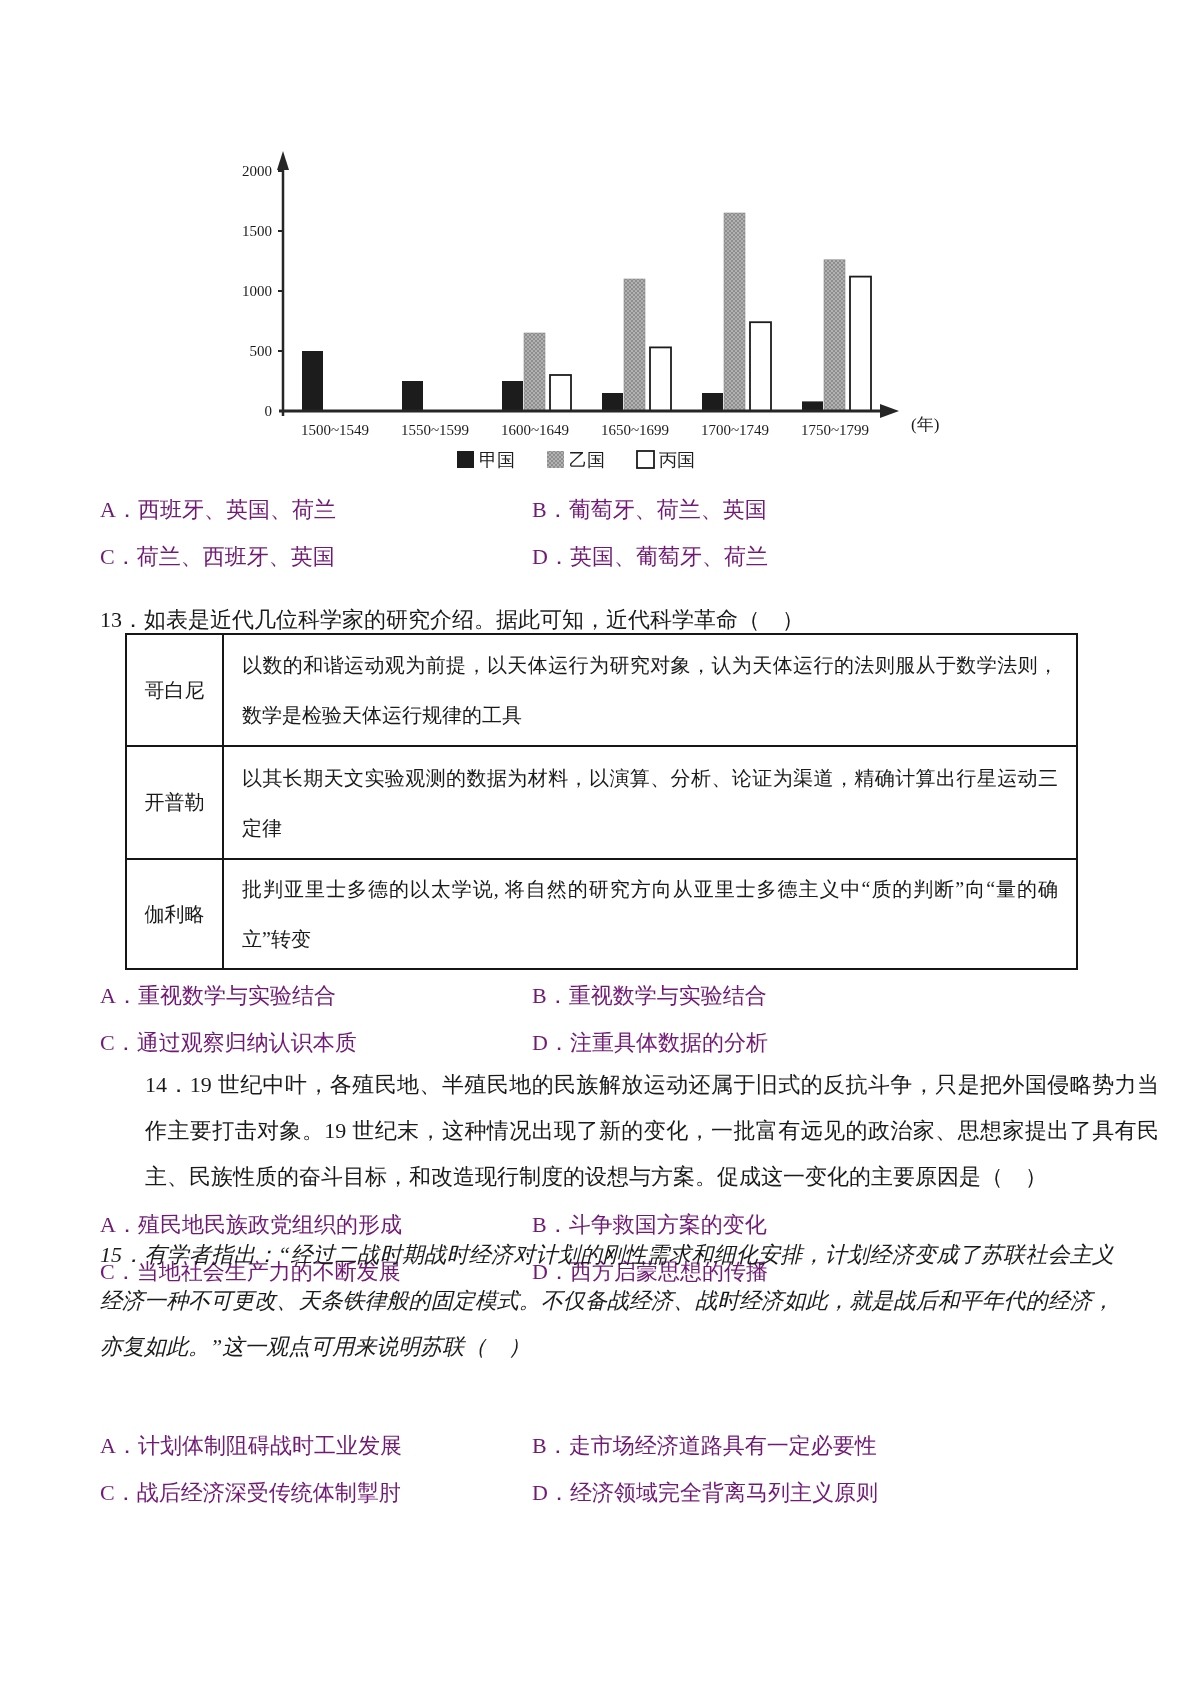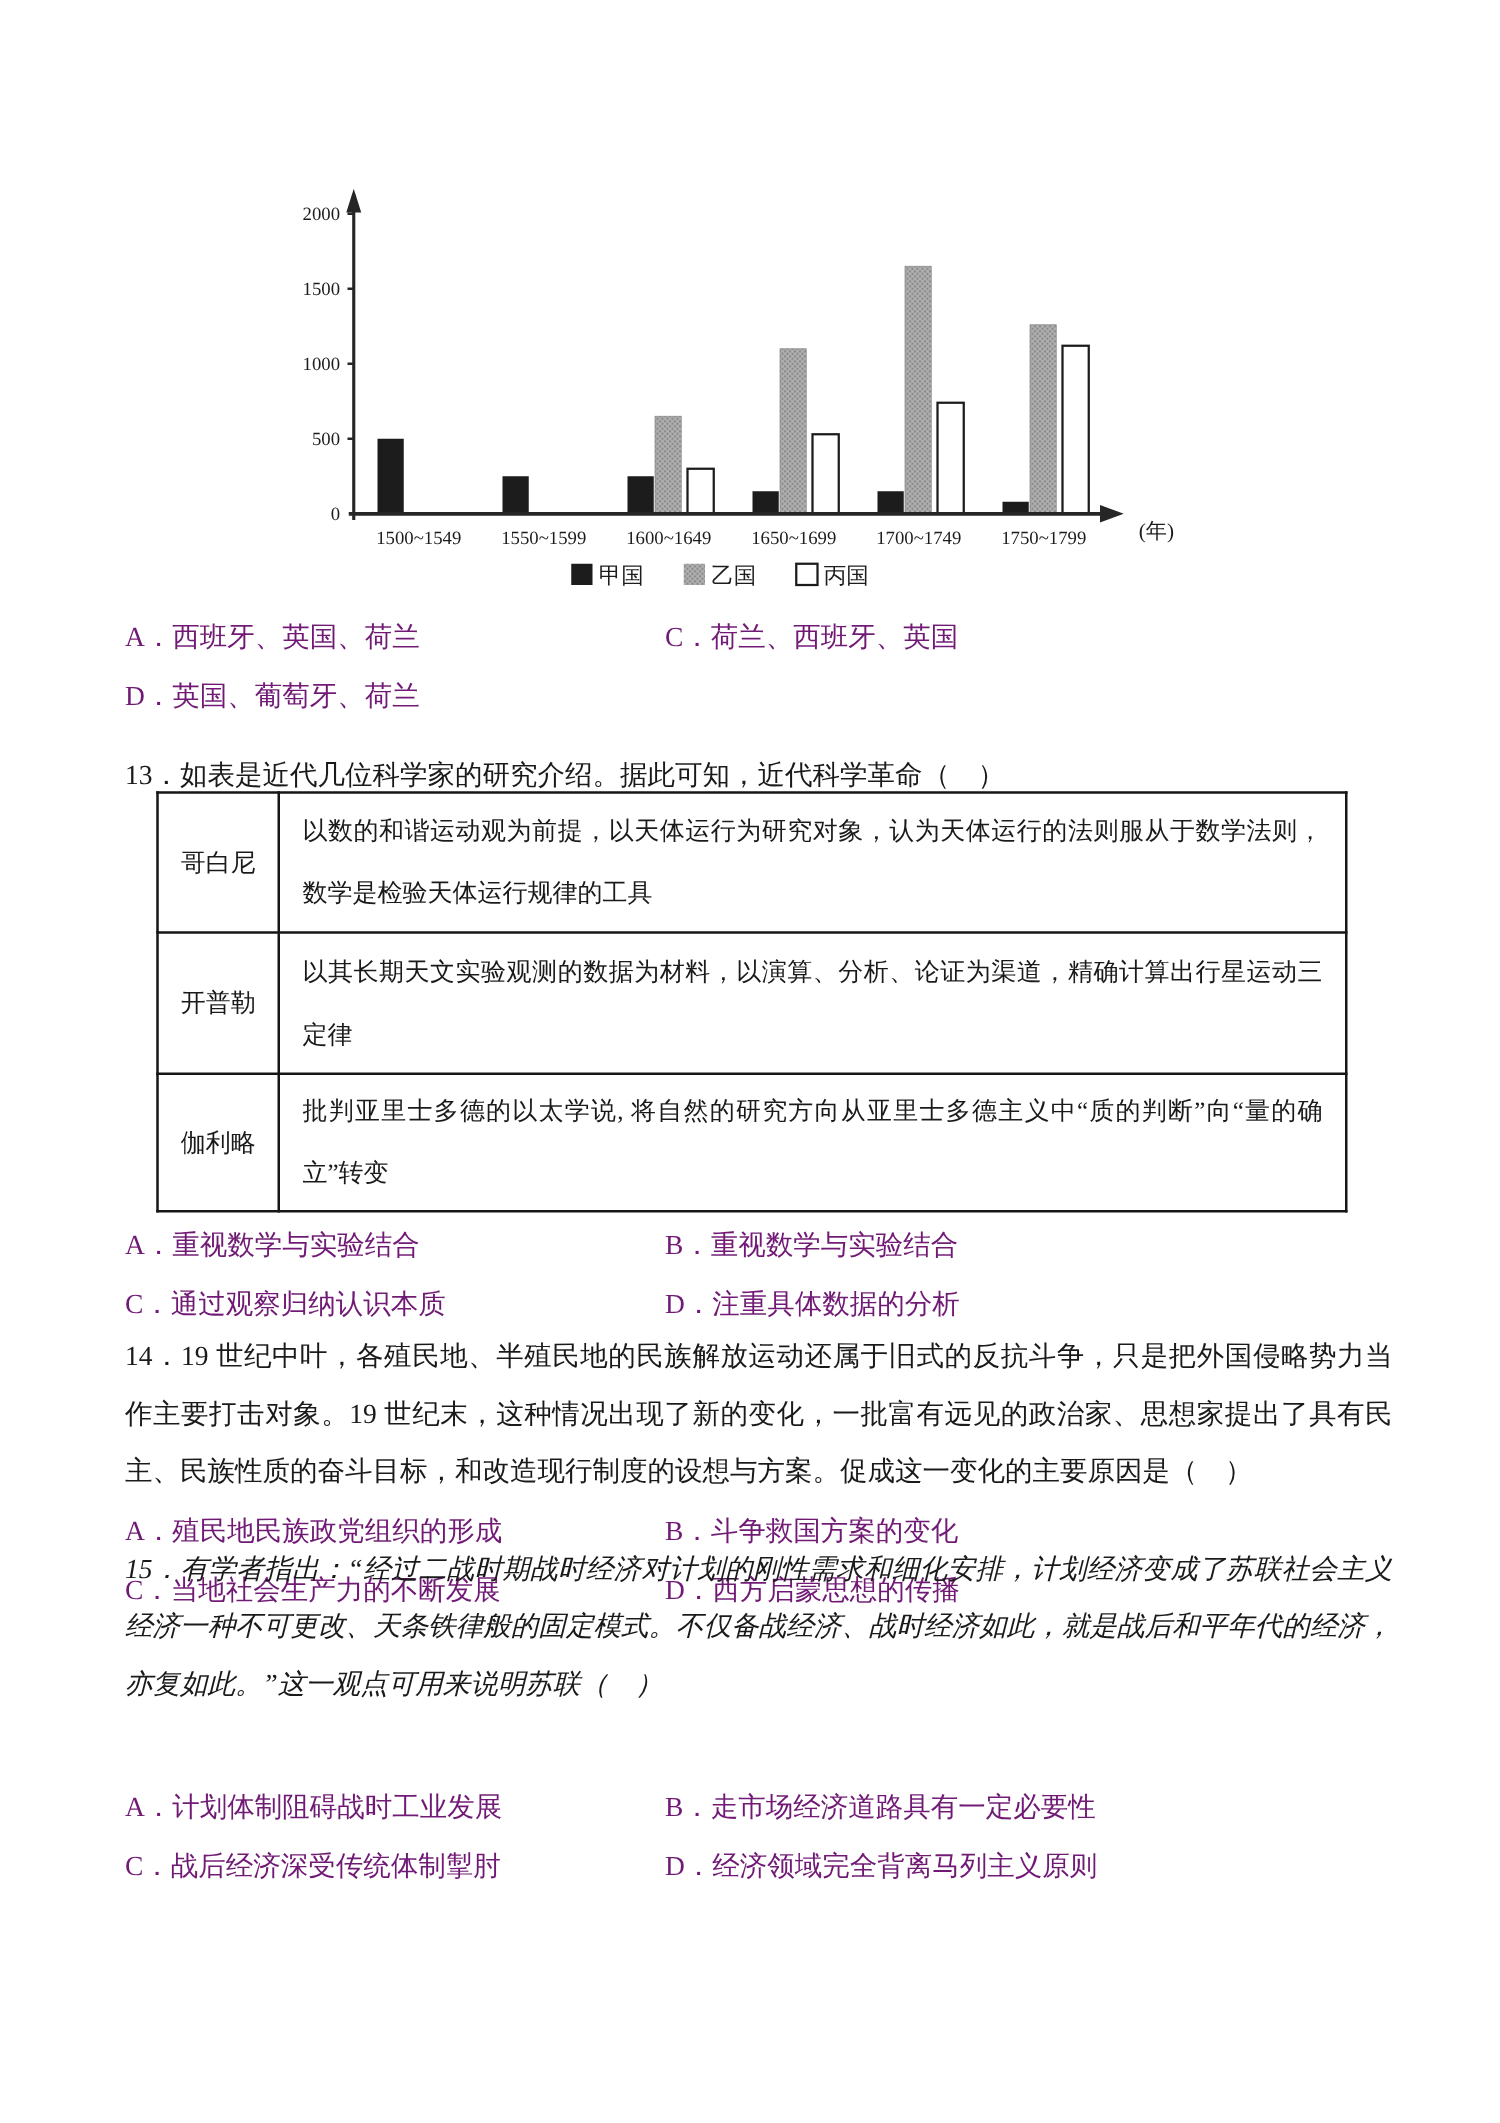--- a/index.html
+++ b/index.html
@@ -97,20 +97,21 @@
         </g>
         <g>
           <rect x="412" y="313" width="17" height="17" fill="#ffffff" stroke="#1c1c1c" stroke-width="1.8"></rect>
           <text x="434" y="328" font-size="18">丙国</text>
         </g>
       </svg>
   </div>
 
   <div class="opts" style="top:497px;">
     <div>A．西班牙、英国、荷兰</div>
+    <div>B．葡萄牙、荷兰、英国</div>
     <div>C．荷兰、西班牙、英国</div>
     <div>D．英国、葡萄牙、荷兰</div>
   </div>
 
   <div class="stem" style="top:597px;">13．如表是近代几位科学家的研究介绍。据此可知，近代科学革命（　）</div>
 
   <table class="sci">
     <tbody>
       <tr style="height:112px;">
         <td class="name">哥白尼</td>
@@ -127,21 +128,21 @@
     </tbody>
   </table>
 
   <div class="opts" style="top:983px;">
     <div>A．重视数学与实验结合</div>
     <div>B．重视数学与实验结合</div>
     <div>C．通过观察归纳认识本质</div>
     <div>D．注重具体数据的分析</div>
   </div>
 
-  <div class="stem" style="top:1062px;">14．19 世纪中叶，各殖民地、半殖民地的民族解放运动还属于旧式的反抗斗争，只是把外国侵略势力当作主要打击对象。19 世纪末，这种情况出现了新的变化，一批富有远见的政治家、思想家提出了具有民主、民族性质的奋斗目标，和改造现行制度的设想与方案。促成这一变化的主要原因是（　）</div>
+  <div class="stem" style="top:1062px;margin-left:45px;">14．19 世纪中叶，各殖民地、半殖民地的民族解放运动还属于旧式的反抗斗争，只是把外国侵略势力当作主要打击对象。19 世纪末，这种情况出现了新的变化，一批富有远见的政治家、思想家提出了具有民主、民族性质的奋斗目标，和改造现行制度的设想与方案。促成这一变化的主要原因是（　）</div>
 
   <div class="opts" style="top:1212px;">
     <div>A．殖民地民族政党组织的形成</div>
     <div>B．斗争救国方案的变化</div>
     <div>C．当地社会生产力的不断发展</div>
     <div>D．西方启蒙思想的传播</div>
   </div>
 
   <div class="stem" style="top:1232px;font-style:italic;">15．有学者指出：“经过二战时期战时经济对计划的刚性需求和细化安排，计划经济变成了苏联社会主义经济一种不可更改、天条铁律般的固定模式。不仅备战经济、战时经济如此，就是战后和平年代的经济，亦复如此。”这一观点可用来说明苏联（　）</div>
 

